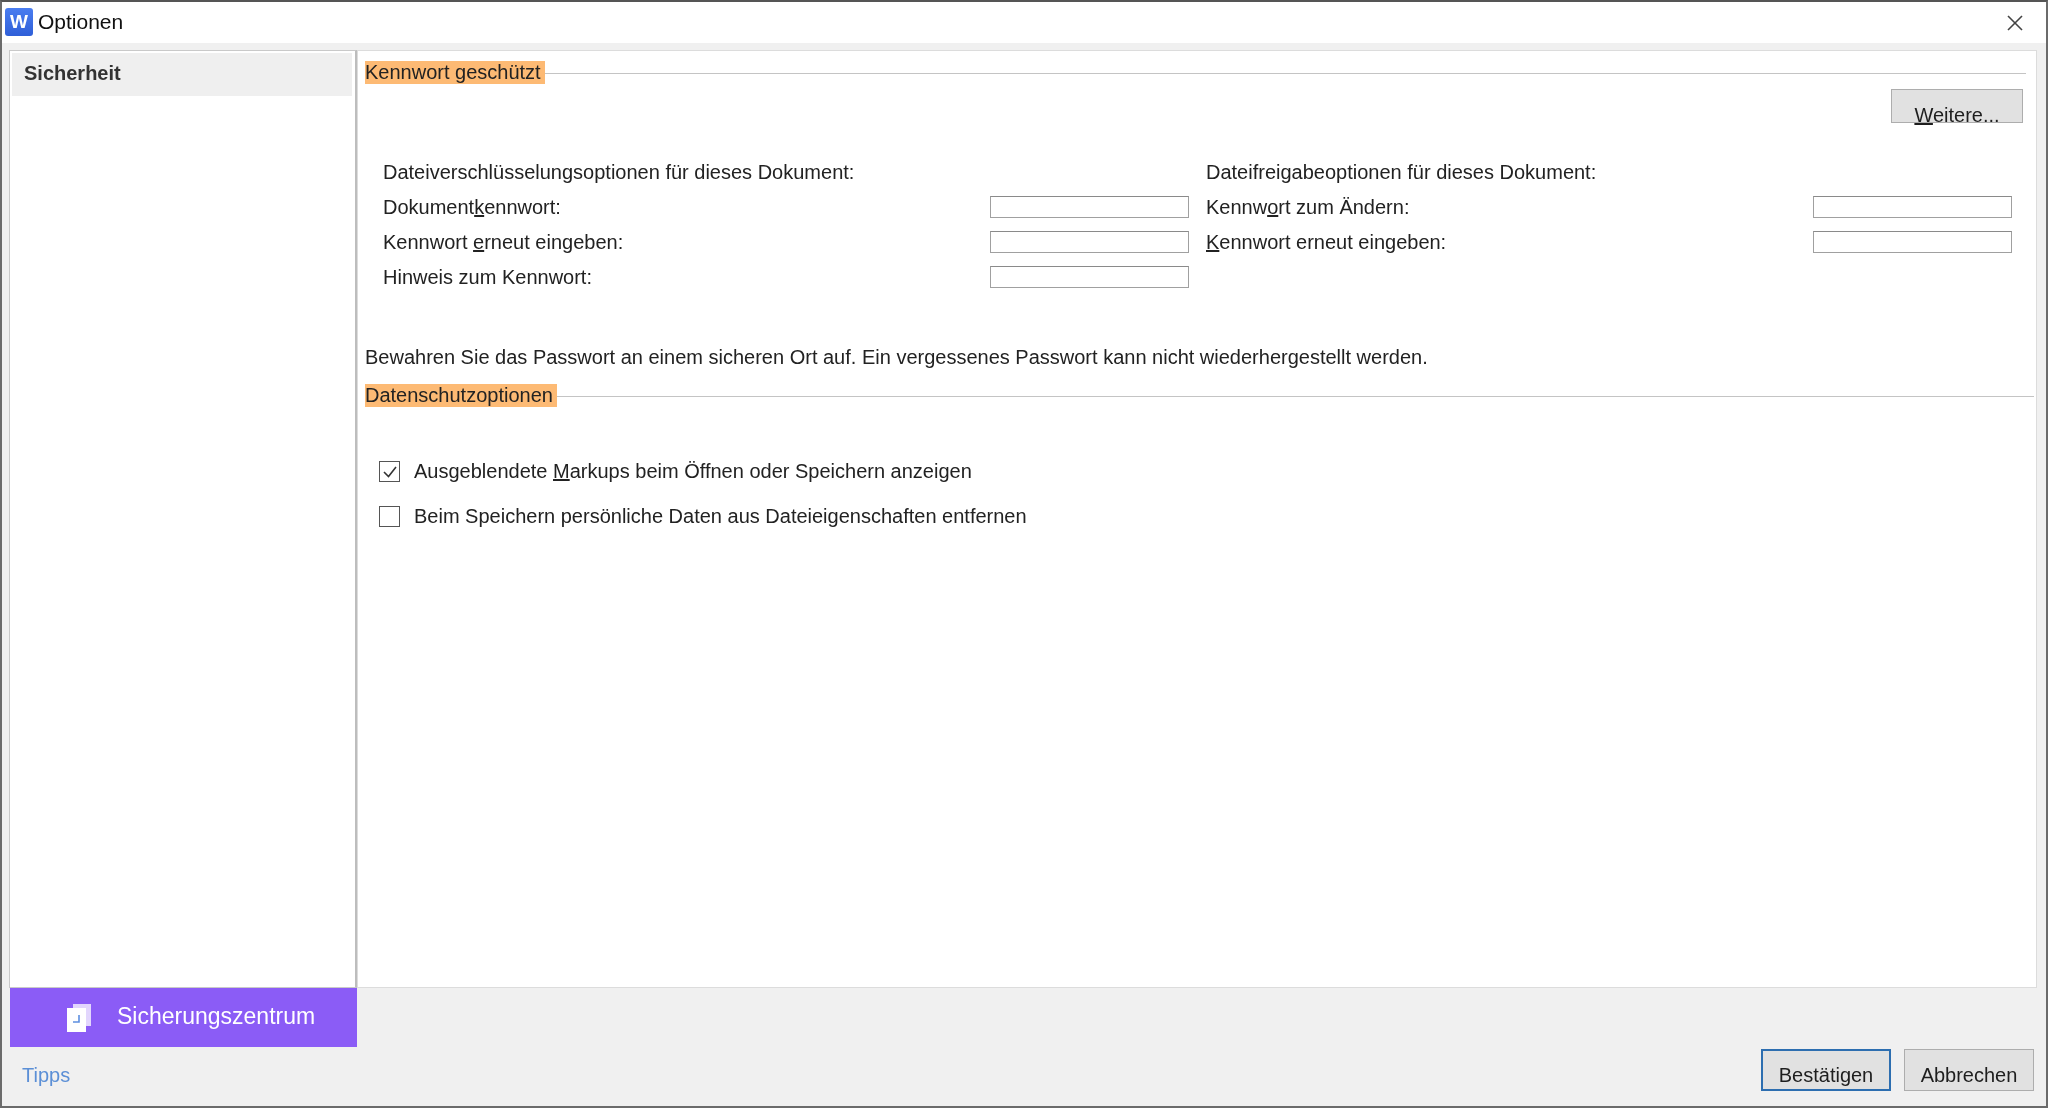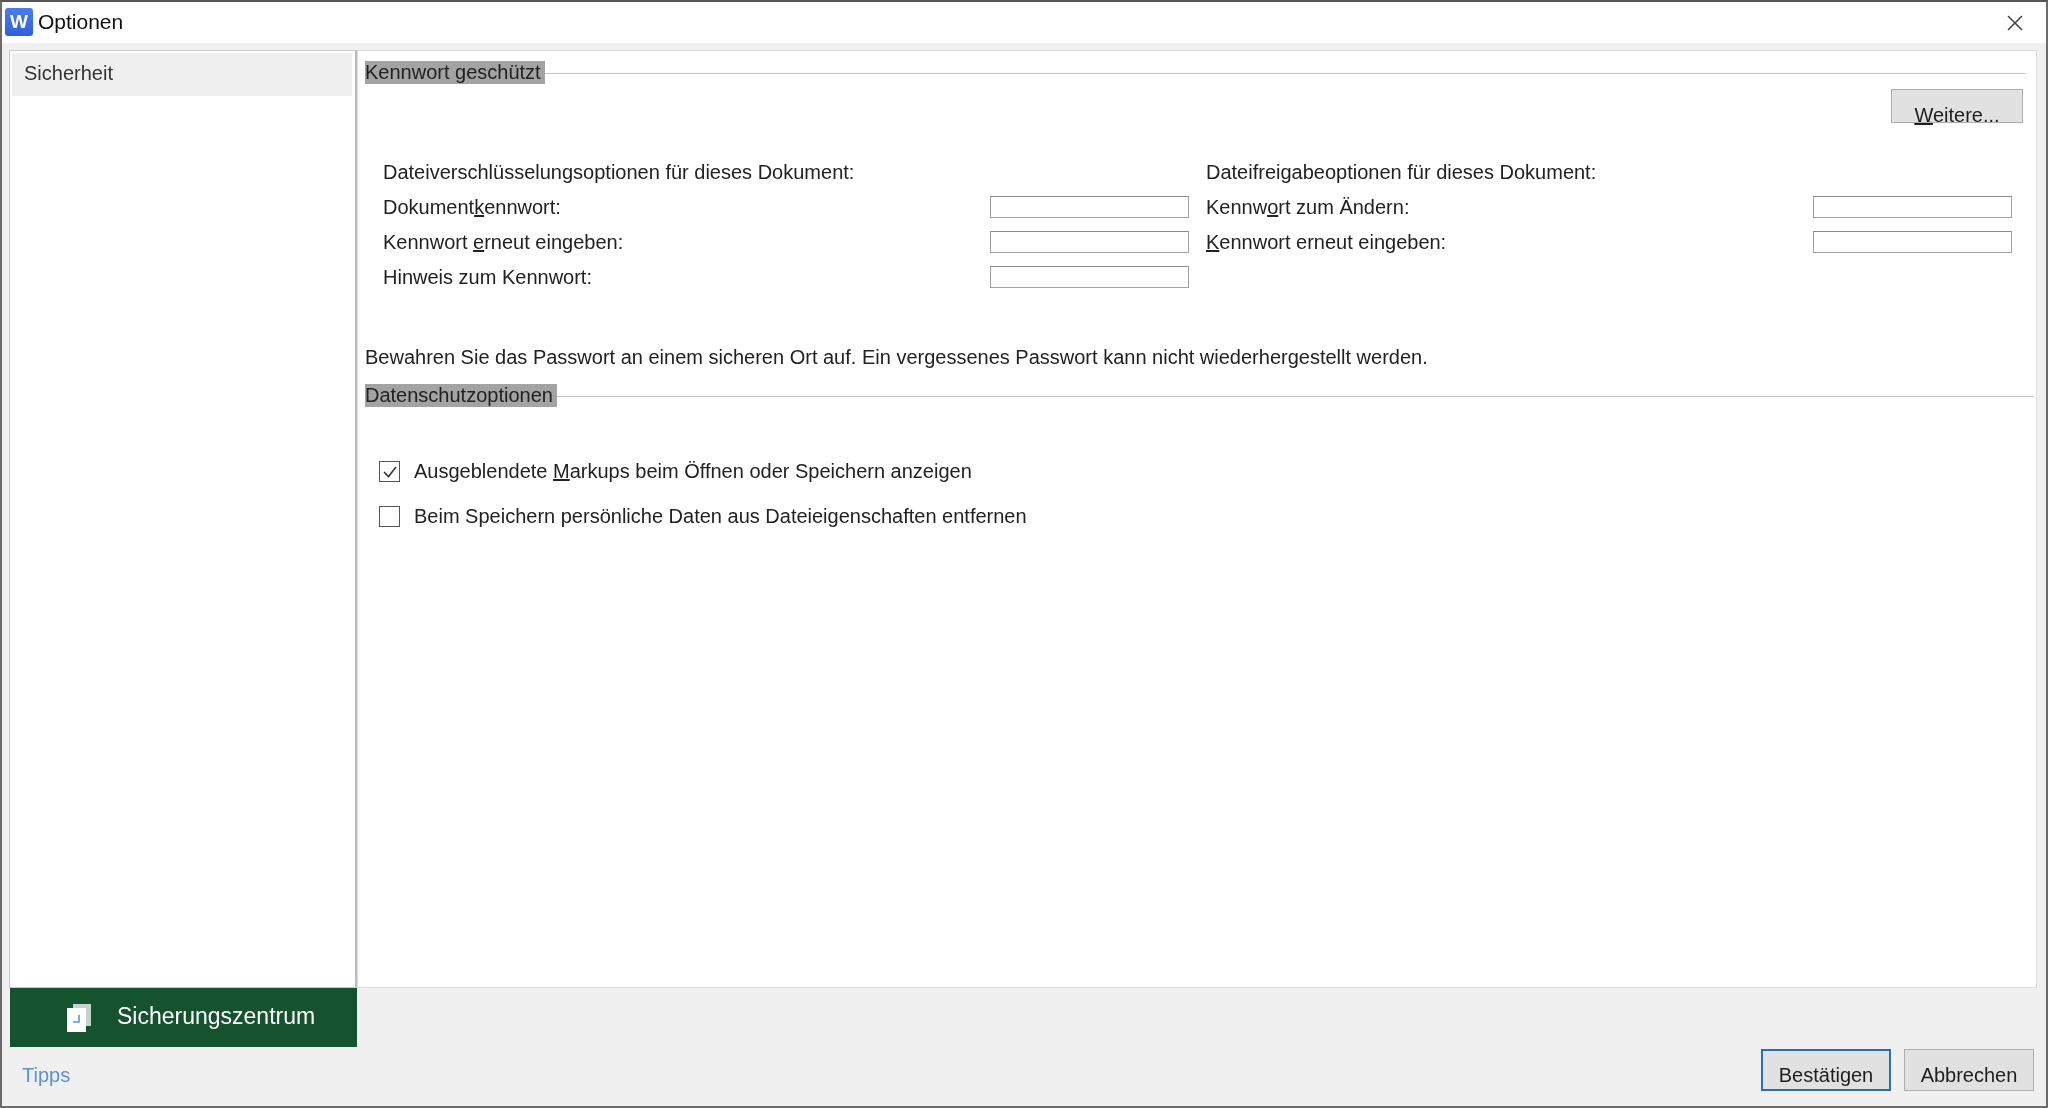--- a/index.html
+++ b/index.html
@@ -13,33 +13,33 @@
   .app-icon { position: absolute; left: 3px; top: 6px; width: 28px; height: 28px; border-radius: 3px;
     background: linear-gradient(180deg, #4a7df0 0%, #2f5fd8 100%); color: #fff; font-weight: bold;
     font-size: 19px; line-height: 28px; text-align: center; }
   .title-text { position: absolute; left: 36px; top: 8px; font-size: 21px; color: #111; }
   .close-btn { position: absolute; right: 16px; top: 6px; width: 30px; height: 30px; cursor: pointer; }
   .close-btn svg { width: 30px; height: 30px; }
 
   .sidebar { position: absolute; left: 7px; top: 48px; width: 348px; height: 938px;
     background: #ffffff; border: 1px solid #c9c9c9; border-right: 2px solid #bdbdbd; }
   .sidebar-item { position: absolute; left: 2px; top: 2px; width: 340px; height: 43px; background: #efefef;
-    font-size: 20px; color: #333; line-height: 41px; padding-left: 12px; cursor: pointer; }
+    font-size: 20px; color: #333; line-height: 41px; padding-left: 12px; cursor: pointer; font-weight: bold; }
 
   .security-center { position: absolute; left: 8px; top: 986px; width: 347px; height: 59px;
-    background: #14532d; color: #fff; cursor: pointer; }
+    background: #8b5cf6; color: #fff; cursor: pointer; }
   .security-center .sc-icon { position: absolute; left: 56px; top: 16px; width: 26px; height: 28px; }
   .security-center .sc-label { position: absolute; left: 107px; top: 15px; font-size: 23px; color: #fff; }
 
   .tips-link { position: absolute; left: 20px; top: 1062px; font-size: 20px; color: #5b8fd6; cursor: pointer; }
 
   .content { position: absolute; left: 355px; top: 48px; width: 1680px; height: 938px;
     background: #ffffff; border: 1px solid #dcdcdc; }
 
-  .group-title { position: absolute; font-size: 20px; color: #222; background: #a3a3a3; padding-right: 4px; }
+  .group-title { position: absolute; font-size: 20px; color: #222; background: #fdba74; padding-right: 4px; }
   .group-line { position: absolute; height: 1px; background: #c4c4c4; }
 
   .desc { position: absolute; font-size: 20px; color: #222; white-space: nowrap; }
 
   .btn { position: absolute; background: #e1e1e1; border: 1px solid #adadad; font-size: 20px; color: #1e1e1e;
     text-align: center; cursor: pointer; font-family: "Liberation Sans", "DejaVu Sans", sans-serif; }
   .btn u { text-decoration: underline; }
 
   .label { position: absolute; font-size: 20px; color: #222; white-space: nowrap; }
   .field { position: absolute; height: 22px; width: 199px; background: #fff; border: 1px solid #a0a0a0;

